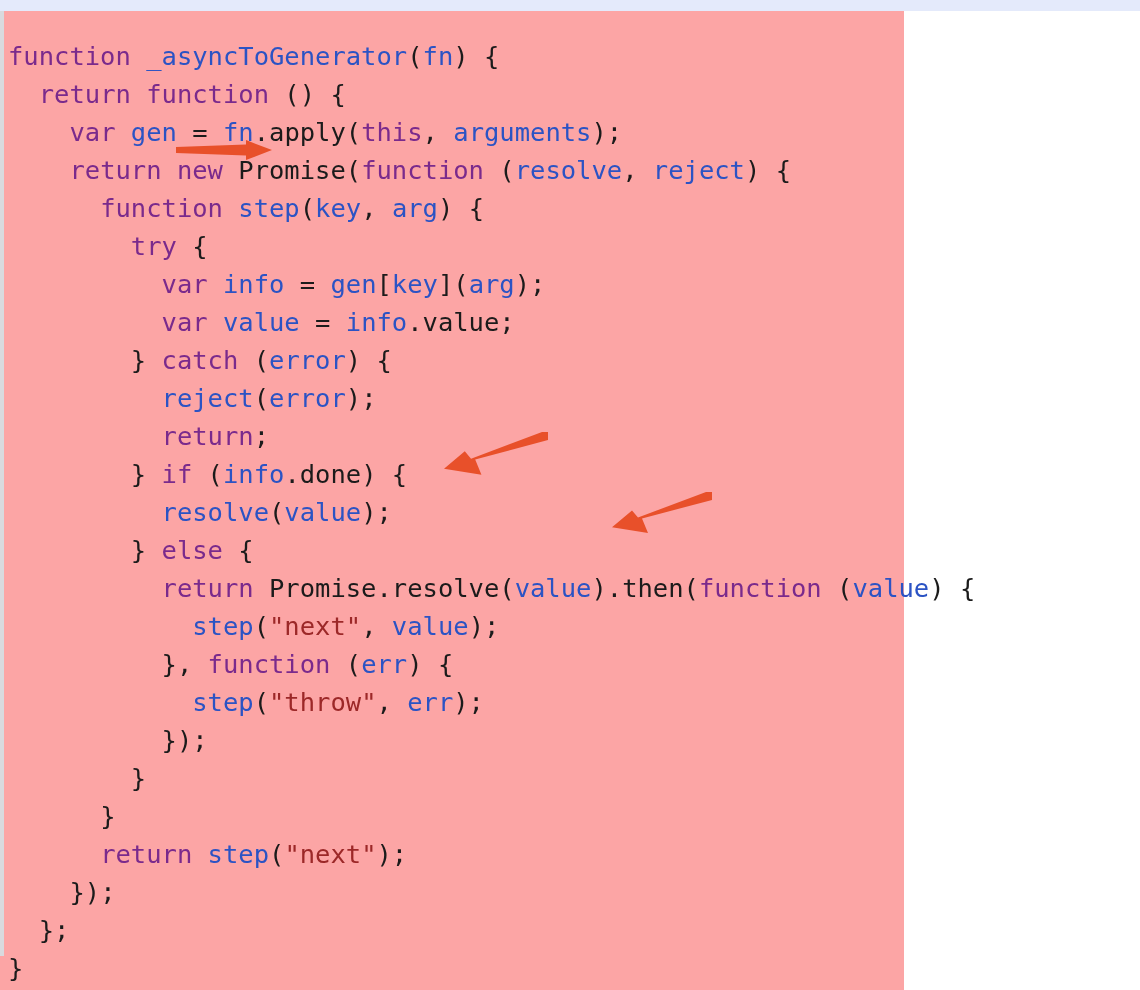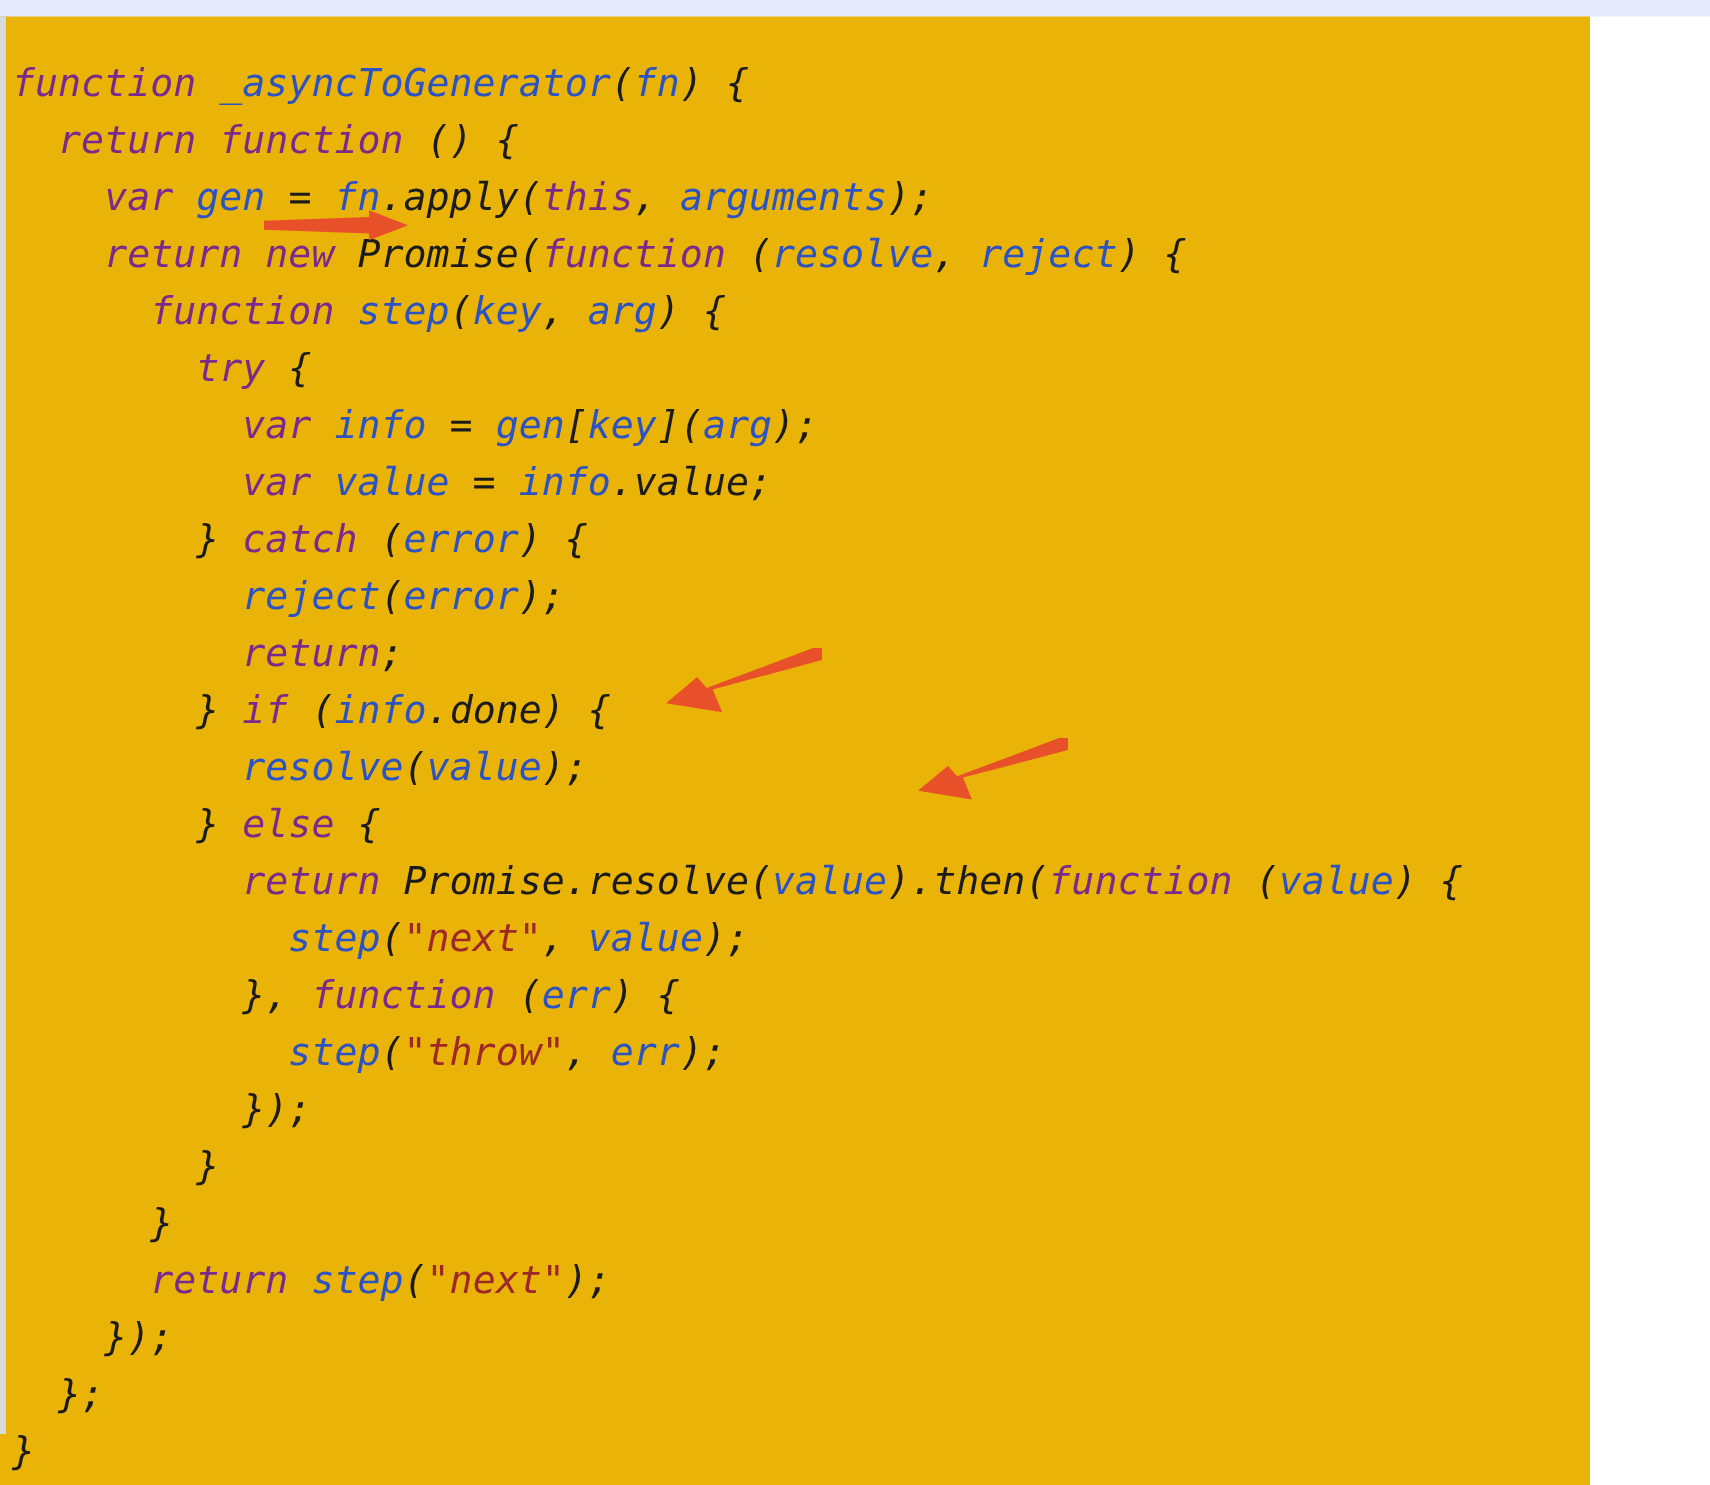--- a/index.html
+++ b/index.html
@@ -8,25 +8,24 @@
     background: #ffffff;
   }
   body {
     width: 1140px;
     height: 990px;
     font-family: "DejaVu Sans Mono", "Liberation Mono", monospace;
     overflow: hidden;
   }
   #root {
     position: relative;
-    width: 1060px;
+    width: 904px;
     height: 990px;
-    background: #eab308;
+    background: #fca5a5;
     box-sizing: border-box;
-    font-style: italic;
   }
   
   .top-band {
     position: absolute;
     left: 0;
     top: 0;
     width: 1140px;
     height: 11px;
     background: #e4eafb;
   }

